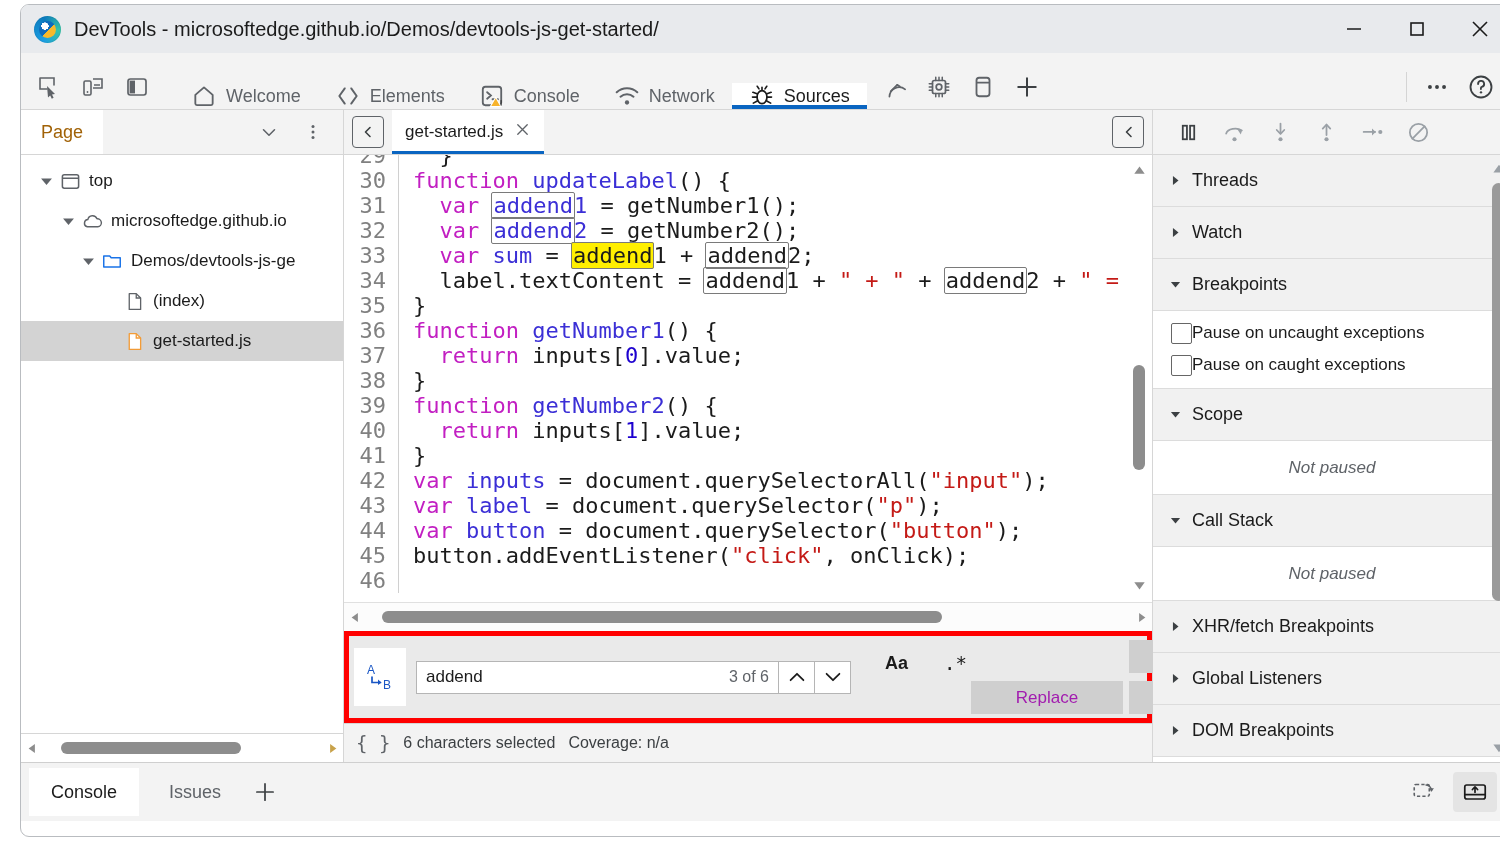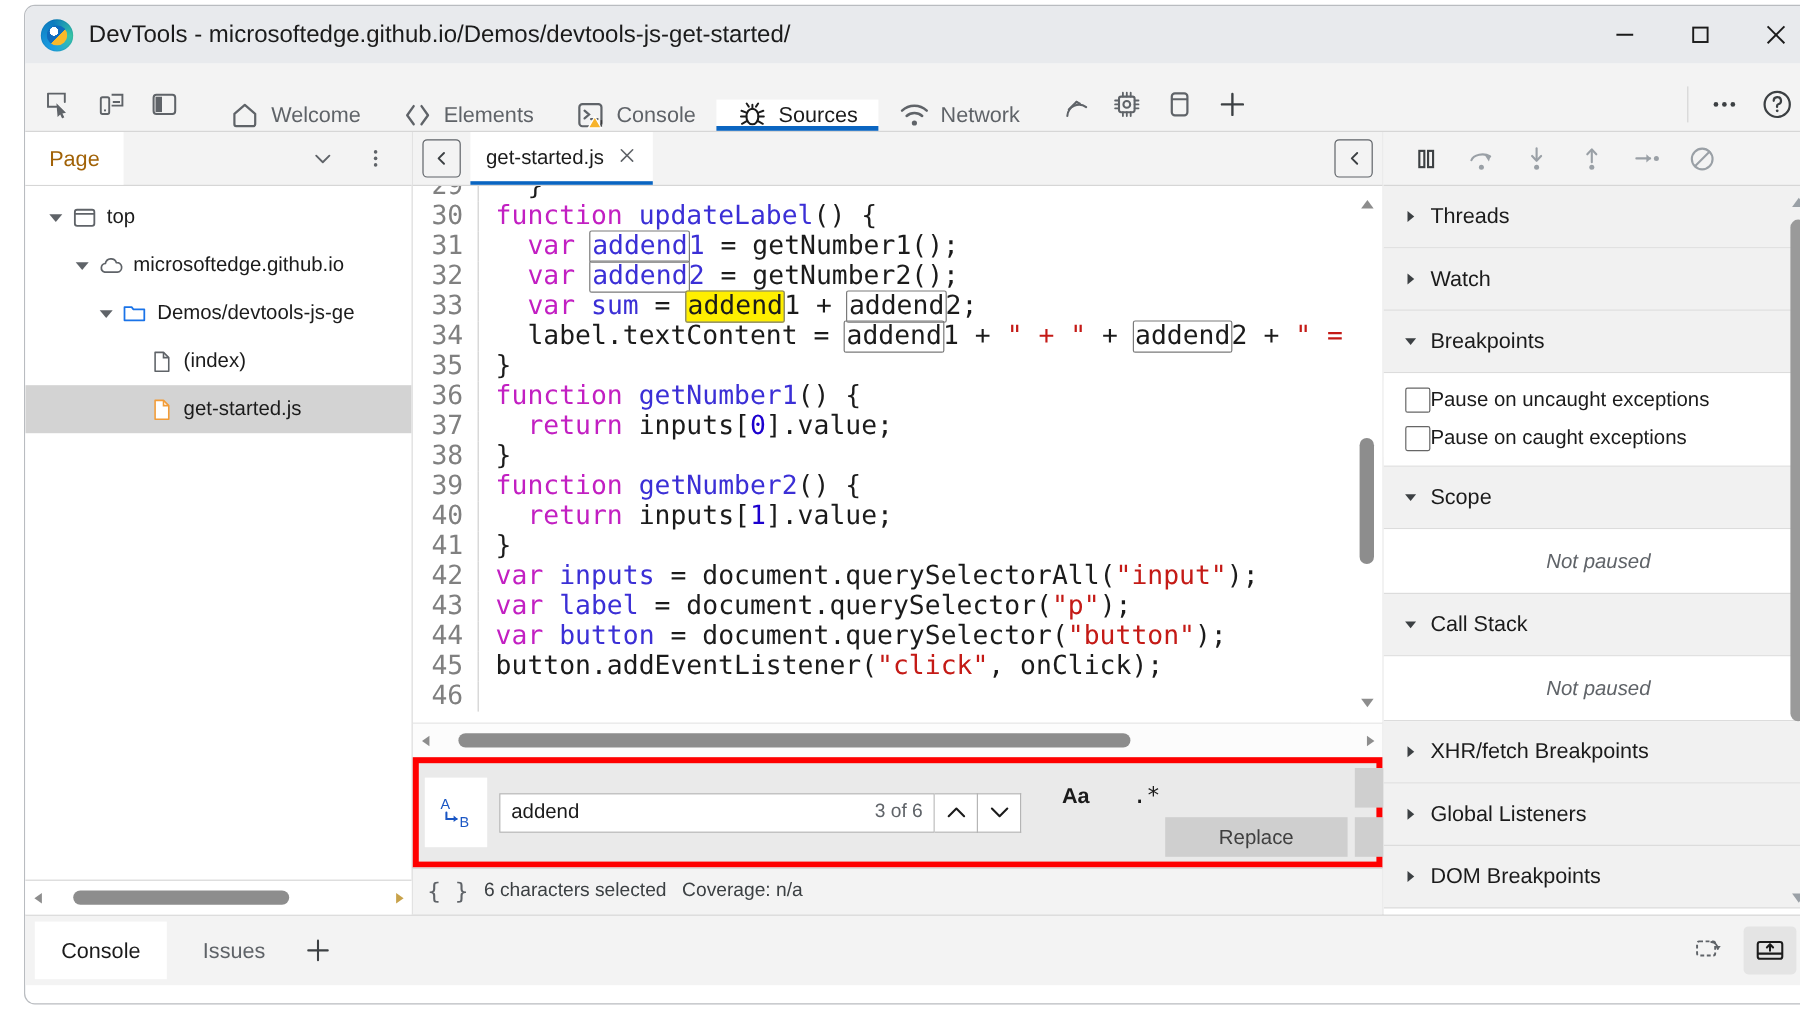--- a/index.html
+++ b/index.html
@@ -93,21 +93,21 @@
   .sb-count{color:#5f6368;font-size:16px;}
   .navbtn{width:35px;background:#fff;border:1px solid #b5b5b5;border-left:none;
           display:flex;align-items:center;justify-content:center;}
   .sb-input2{width:435px;background:#fff;border:1px solid #b5b5b5;display:flex;align-items:center;
              padding:0 9px;box-sizing:border-box;font-size:17px;color:#1b1b1b;}
   .sb-opts{display:flex;align-items:center;gap:28px;margin-left:30px;align-self:flex-start;margin-top:14px;}
   .opt{font-size:18px;color:#1b1b1b;font-weight:bold;padding:2px 4px;}
   .opt.regex{font-family:"DejaVu Sans Mono",monospace;font-weight:normal;font-size:19px;}
   .sb-btns{margin-left:auto;display:flex;flex-direction:column;gap:8px;margin-right:4px;}
   .sbtnrow{display:flex;gap:6px;justify-content:flex-end;}
-  .sbtn{background:#cfcfcf;color:#404040;font-size:17px;height:33px;display:flex;align-items:center;
+  .sbtn{background:#cfcfcf;color:#a21caf;font-size:17px;height:33px;display:flex;align-items:center;
         justify-content:center;padding:0 14px;min-width:152px;box-sizing:border-box;}
 
   .statusbar{height:38px;background:#f3f3f3;border-top:1px solid #d6d6d6;display:flex;align-items:center;
              gap:13px;padding-left:12px;font-size:16px;color:#3c4043;}
   .braces{font-family:"DejaVu Sans Mono",monospace;font-size:19px;color:#5f6368;}
 
   
   .dbg{flex:1;display:flex;flex-direction:column;background:#fff;position:relative;}
   .dbgbar{height:44px;background:#f3f3f3;border-bottom:1px solid #d6d6d6;display:flex;align-items:center;
           gap:4px;padding-left:14px;}
@@ -201,34 +201,34 @@
     <div class="ptab">
       <svg width="26" height="26" viewBox="0 0 24 24">
           <rect x="3.5" y="3.5" width="17" height="17" rx="2.4" fill="none" stroke="#5f6368" stroke-width="1.7"></rect>
           <path d="M7.5 8.5l3.5 3-3.5 3M12.5 15h5" fill="none" stroke="#5f6368" stroke-width="1.7" stroke-linecap="round"></path>
           <path d="M15.4 13.2l5 8.6h-10z" fill="#f7b32b" stroke="#fff" stroke-width="1"></path>
           <rect x="19.9" y="15.8" width="1.1" height="3.3" fill="#3a3a3a"></rect>
           <rect x="19.9" y="19.7" width="1.1" height="1.1" fill="#3a3a3a"></rect>
         </svg>
       <span class="lbl">Console</span>
     </div>
-    <div class="ptab sel">
-      <svg width="26" height="26" viewBox="0 0 24 24">
-          <ellipse cx="12" cy="13" rx="4.6" ry="6" fill="none" stroke="#1b1b1b" stroke-width="1.6"></ellipse>
-          <path d="M12 7V4M9.2 5.4L7.6 3M14.8 5.4L16.4 3M7.4 10L3.6 8.6M16.6 10l3.8-1.4M7.4 13H3.2M16.6 13h4.2M7.6 16.6L4 18.6M16.4 16.6l3.6 2" fill="none" stroke="#1b1b1b" stroke-width="1.5" stroke-linecap="round"></path>
-        </svg>
-      <span class="lbl">Sources</span>
-    </div>
     <div class="ptab">
       <svg width="26" height="26" viewBox="0 0 24 24">
           <path d="M2.5 8.5a14 14 0 0 1 19 0" fill="none" stroke="#5f6368" stroke-width="1.9" stroke-linecap="round"></path>
           <path d="M6 12.6a9 9 0 0 1 12 0" fill="none" stroke="#5f6368" stroke-width="1.9" stroke-linecap="round"></path>
           <circle cx="12" cy="18" r="2" fill="#5f6368"></circle>
         </svg>
       <span class="lbl">Network</span>
+    </div>
+    <div class="ptab sel">
+      <svg width="26" height="26" viewBox="0 0 24 24">
+          <ellipse cx="12" cy="13" rx="4.6" ry="6" fill="none" stroke="#1b1b1b" stroke-width="1.6"></ellipse>
+          <path d="M12 7V4M9.2 5.4L7.6 3M14.8 5.4L16.4 3M7.4 10L3.6 8.6M16.6 10l3.8-1.4M7.4 13H3.2M16.6 13h4.2M7.6 16.6L4 18.6M16.4 16.6l3.6 2" fill="none" stroke="#1b1b1b" stroke-width="1.5" stroke-linecap="round"></path>
+        </svg>
+      <span class="lbl">Sources</span>
     </div>
 
     <div class="tbgroup">
       <div class="tbicon">
         <svg width="26" height="26" viewBox="0 0 24 24">
             <path d="M4 18a9 9 0 0 1 16 0" fill="none" stroke="#5f6368" stroke-width="1.6" stroke-linecap="round" transform="rotate(-25 12 13)"></path>
             <path d="M8 16l6-6" stroke="#5f6368" stroke-width="1.6" stroke-linecap="round"></path>
             <path d="M14 10l2.5 1.5" stroke="#5f6368" stroke-width="1.6" stroke-linecap="round"></path>
           </svg>
       </div>

